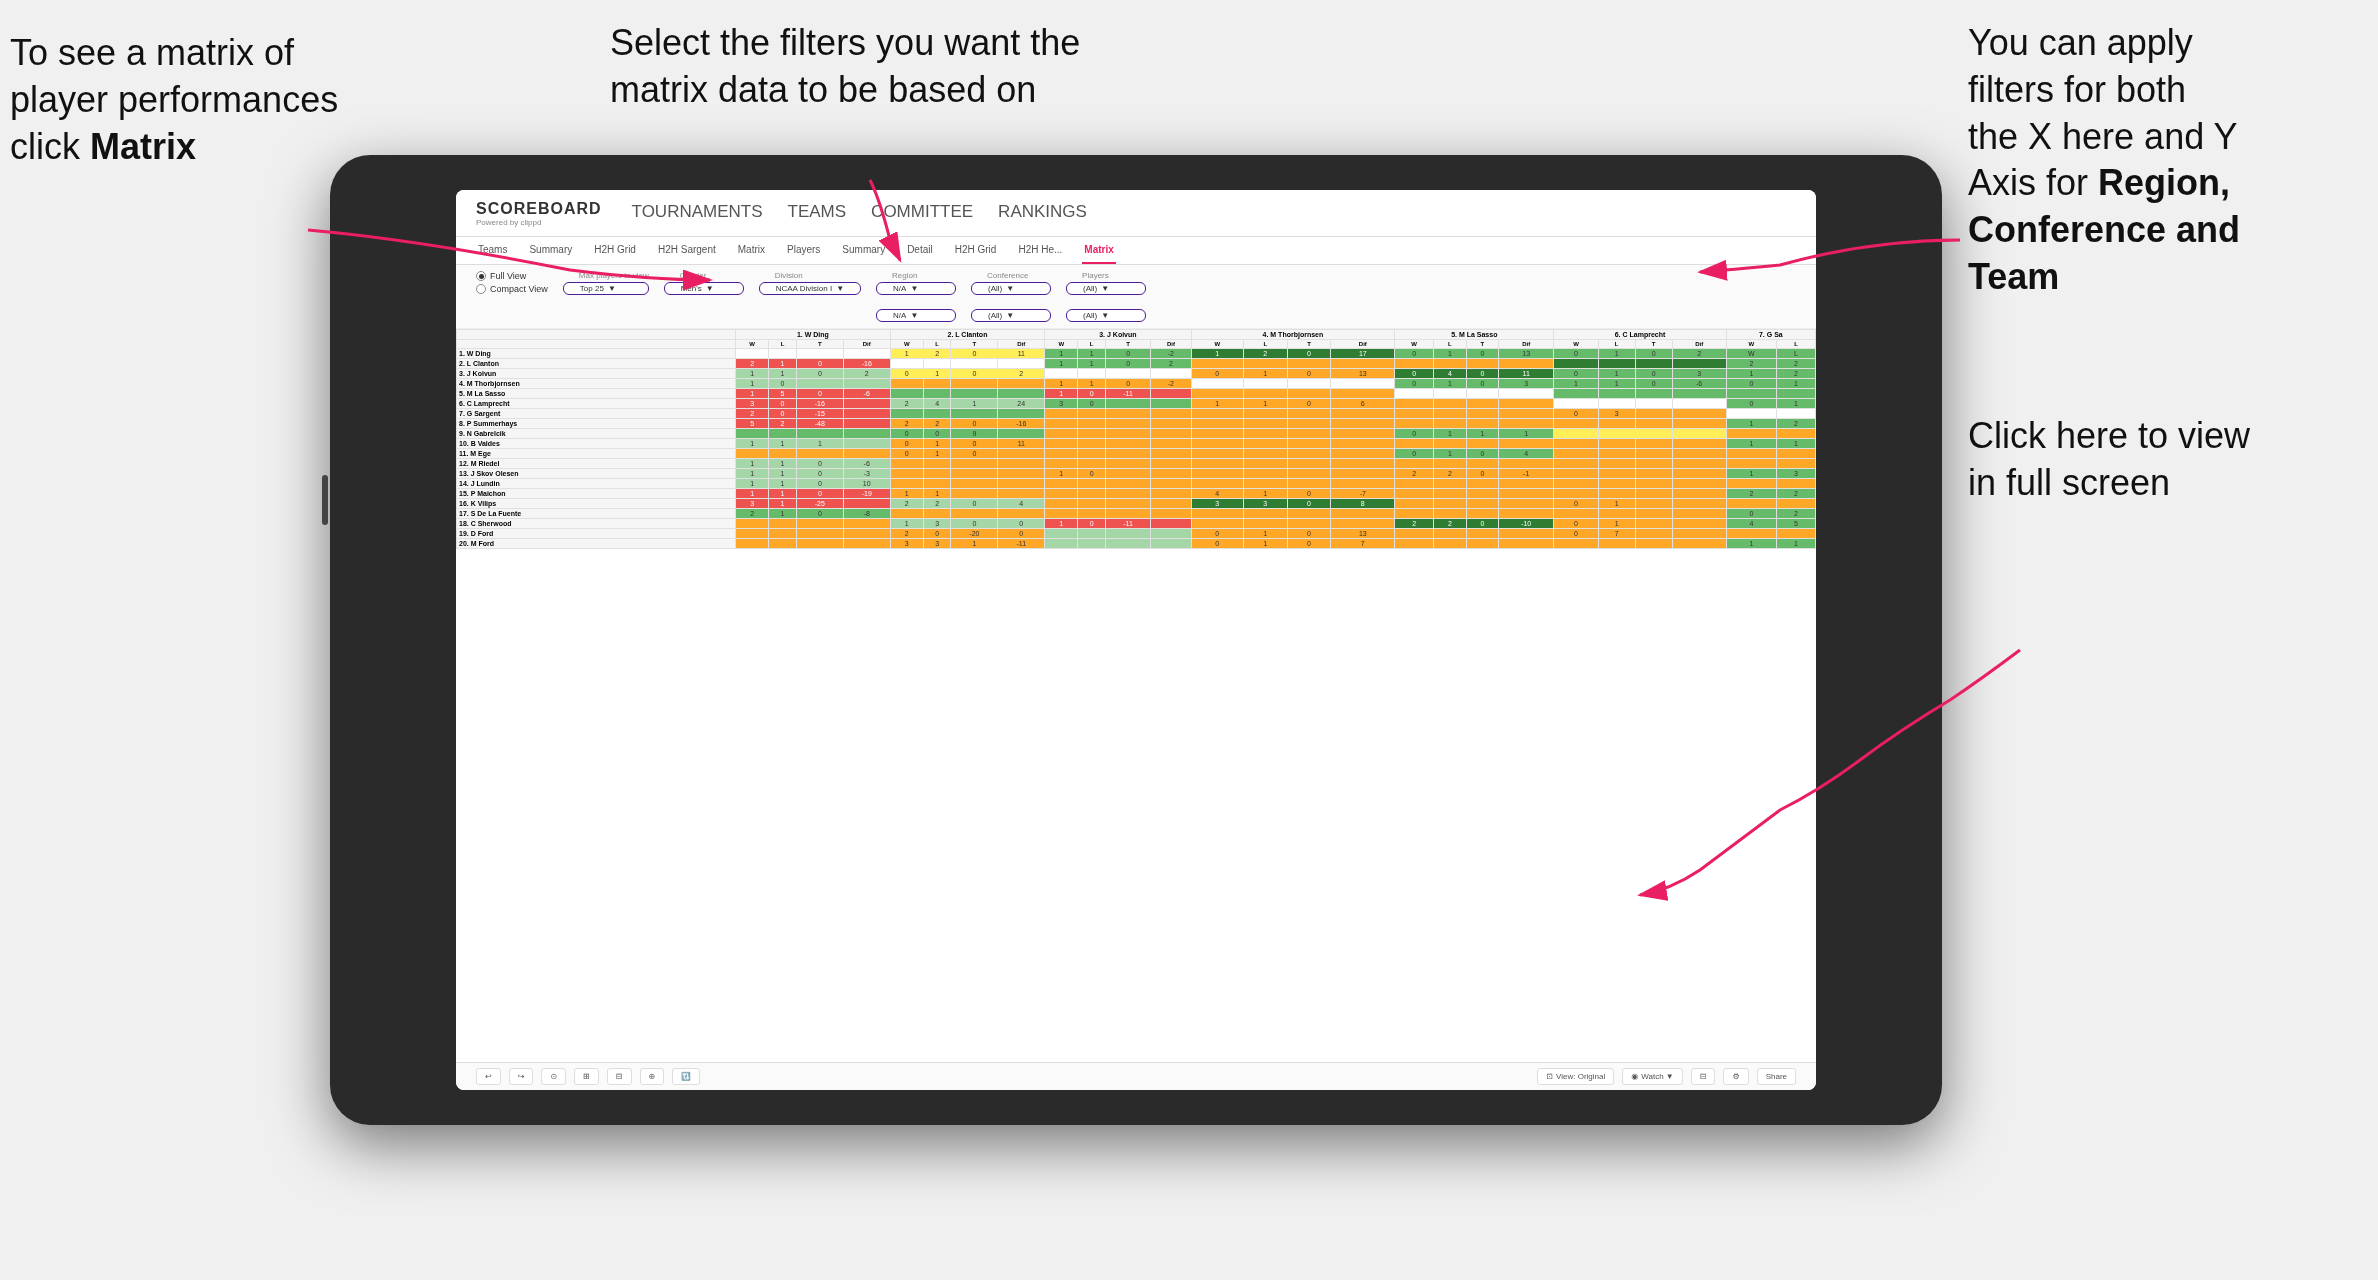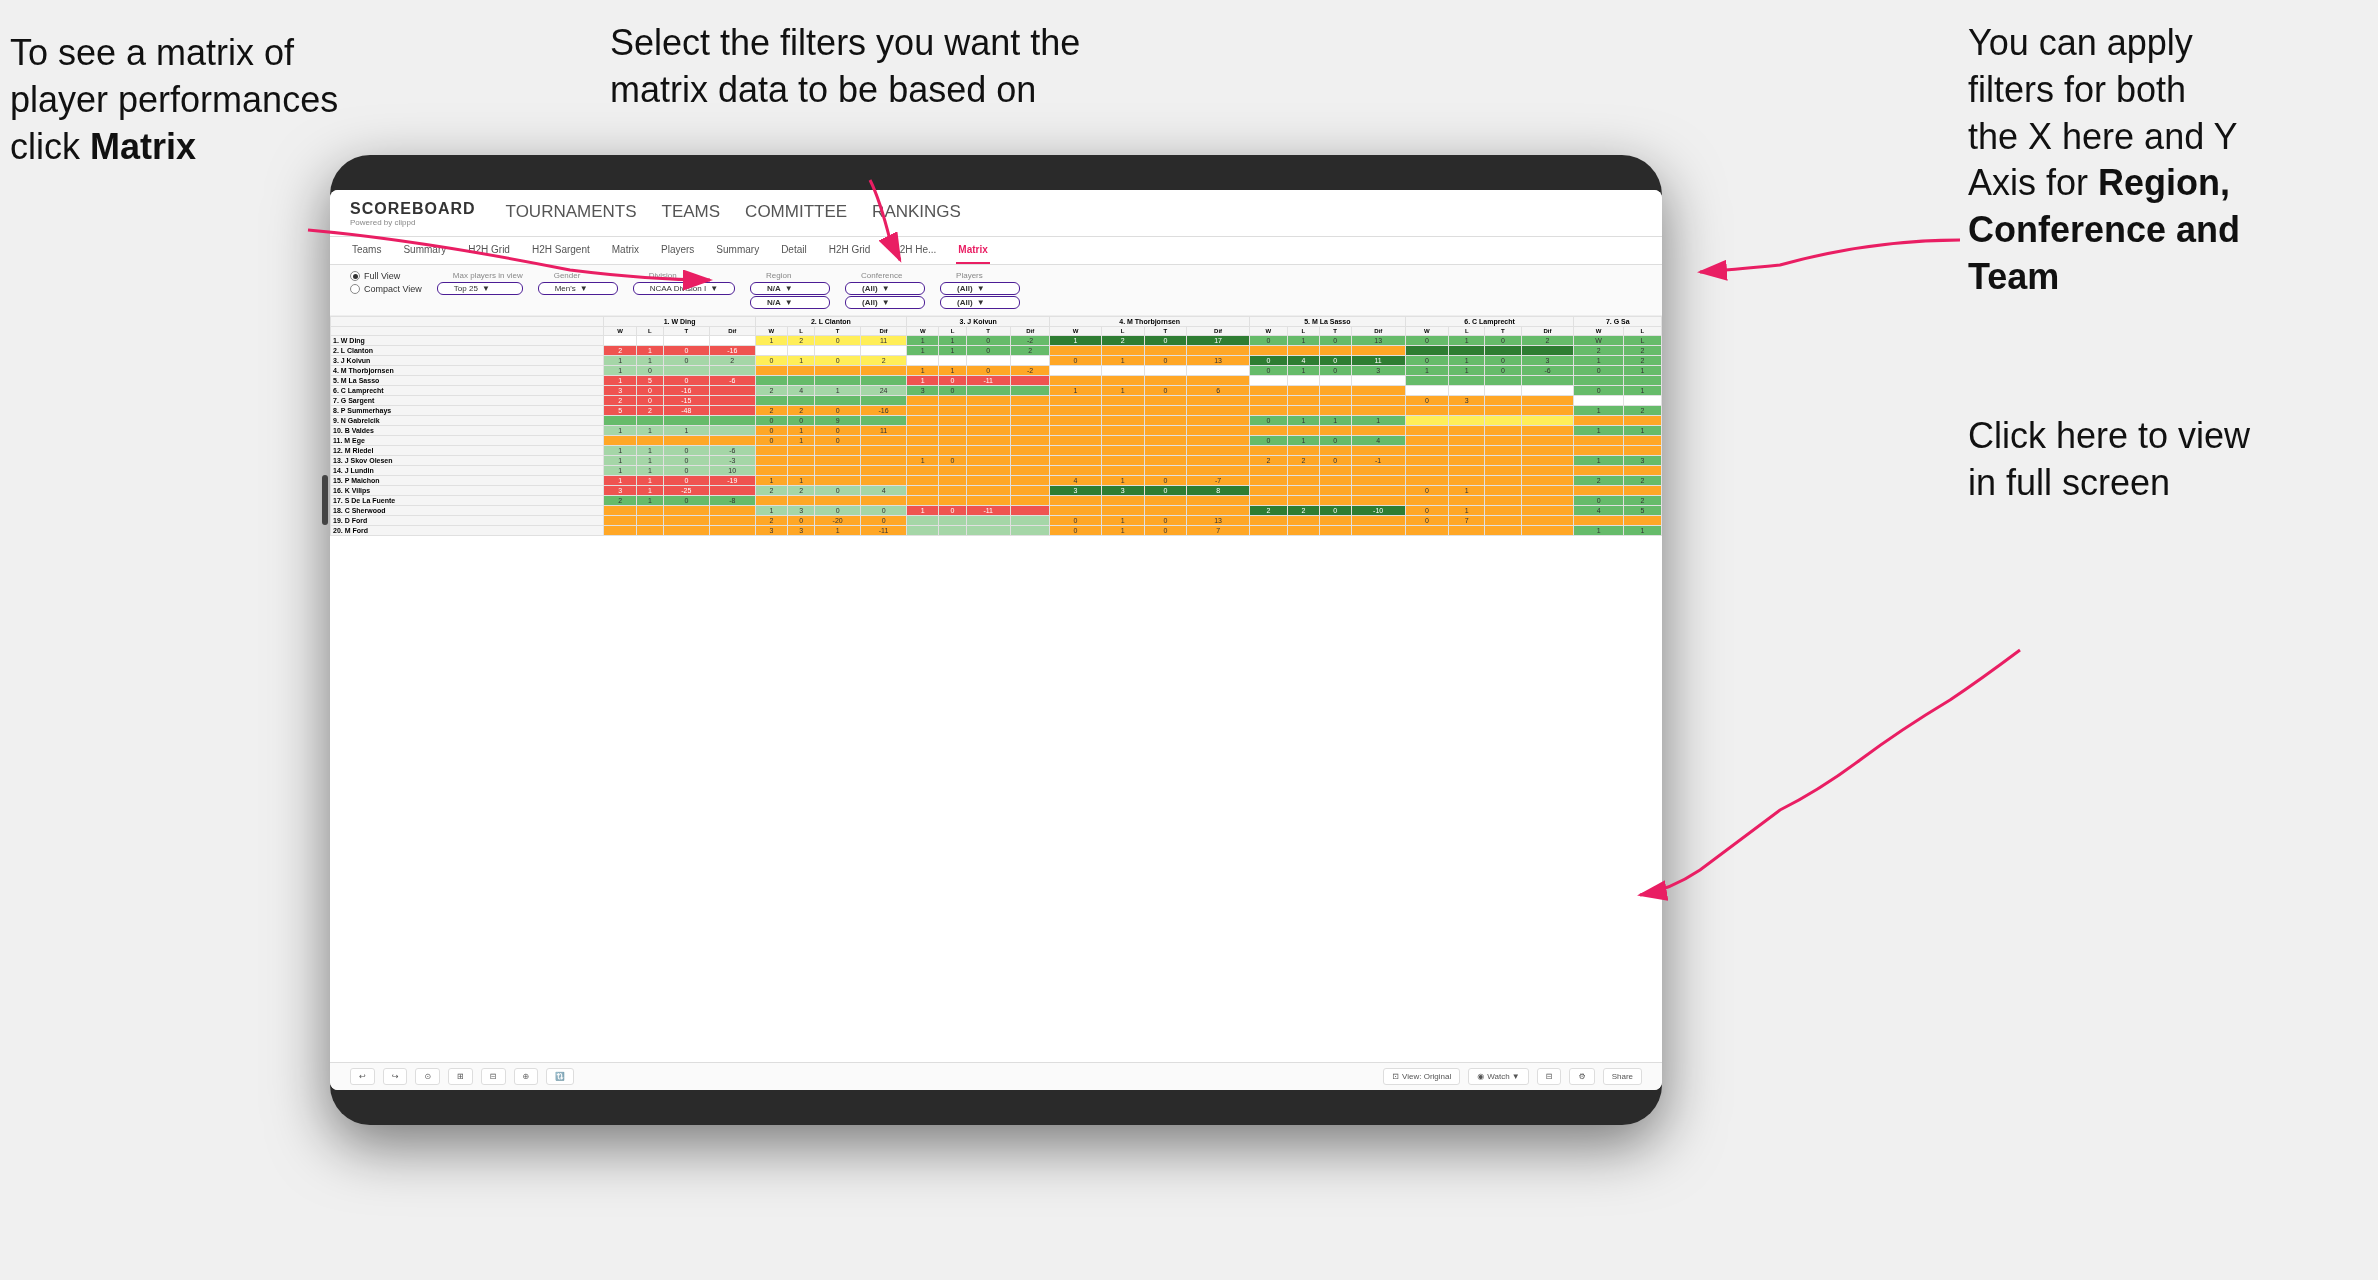--- a/index.html
+++ b/index.html
@@ -44,21 +44,21 @@
       width: 380px;
     }
 
     .bold { font-weight: 700; }
 
     
     .tablet {
       position: absolute;
       left: 330px;
       top: 155px;
-      width: 1332px;
+      width: 1612px;
       height: 970px;
       background: #2a2a2a;
       border-radius: 40px;
       box-shadow: 0 20px 60px rgba(0,0,0,0.5);
       display: flex;
       align-items: center;
       justify-content: center;
     }
 
     .tablet-screen {
@@ -214,22 +214,21 @@
       border-radius: 6px;
       display: flex;
       align-items: center;
       gap: 4px;
       min-width: 80px;
     }
 
     .filter-select-pair {
       display: flex;
       flex-direction: column;
-      gap: 1px;
-      font-weight: bold;
+      gap: 14px;
     }
 
     .matrix-table {
       font-size: 7px;
       border-collapse: collapse;
       width: 100%;
     }
 
     .matrix-table th, .matrix-table td {
       border: 1px solid #e0e0e0;

